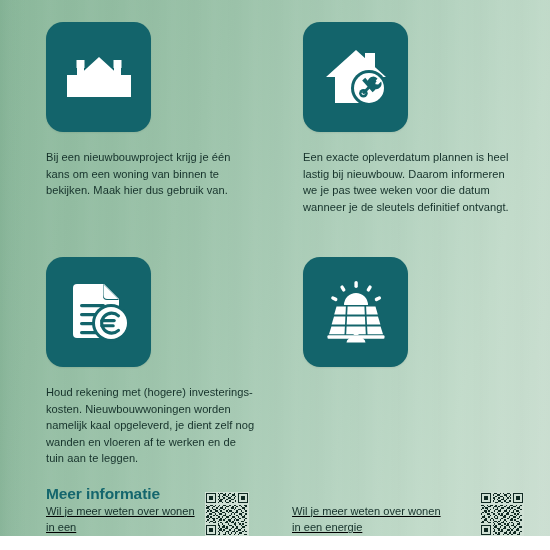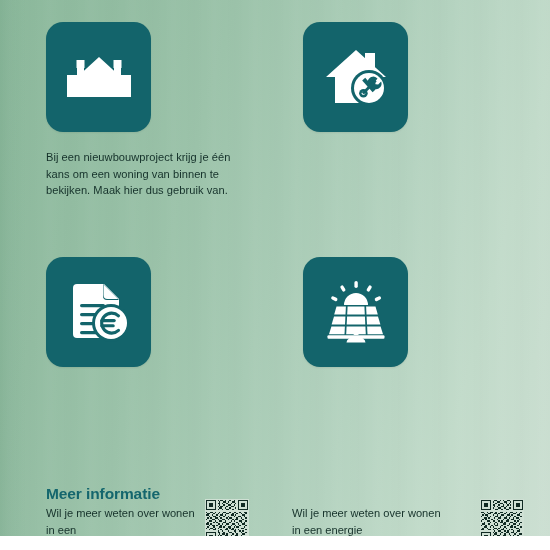--- a/index.html
+++ b/index.html
@@ -107,21 +107,22 @@
     position: relative;
     height: 100%;
     padding-left: 24px;
     box-sizing: border-box;
     display: flex;
   }
   .footer-col {
     position: relative;
     width: 50%;
     display: flex;
-    align-items: center;
+    align-items: flex-end;
+    text-decoration: underline;
   }
   .footer-col.right { padding-left: 10px; }
 
   .footer-heading {
     position: absolute;
     top: 9px;
     left: 0;
     color: #14666d;
     font-size: 15.5px;
     font-weight: bold;
@@ -197,20 +198,21 @@
               <path d="M52.5 31.5 a5.6 5.6 0 1 0 -4.4 9.3 l-1.8 1.9 1.2 1.2 2 -1.8 a5.6 5.6 0 0 0 6.6 -7.6 l-2.9 2.9 -2.7 -0.2 -0.3 -2.7 Z"></path>
 
               <circle cx="38.4" cy="46.2" r="4.3"></circle>
               <circle cx="38.4" cy="46.2" r="1.7" fill="#ffffff"></circle>
 
               <path d="M49.6 32.4 L51.6 34.4 L38.9 47.4 L36.9 45.4 Z"></path>
             </g>
           </svg>
         </span>
       </div>
+      <p class="card-text">Een exacte opleverdatum plannen is heel lastig bij nieuwbouw. Daarom informeren we je pas twee weken voor die datum wanneer je de sleutels definitief ontvangt.</p>
     </div>
 
     <div class="cell">
       <div class="icon-tile">
         <span>
           <svg width="62" height="62" viewBox="0 0 62 62">
             <g fill="#ffffff">
               <path d="M5 7 a4 4 0 0 1 4 -4 L36 3 L51 18 L51 53 a4 4 0 0 1 -4 4 L9 57 a4 4 0 0 1 -4 -4 Z"></path>
               <path d="M35 3 L51 19 L39 19 a4 4 0 0 1 -4 -4 Z" fill="#13646b"></path>
               <path d="M35.5 3.5 L50 18 L39.5 18 a4 4 0 0 1 -4 -4 Z" fill="#ffffff"></path>
@@ -224,20 +226,21 @@
             <circle cx="43" cy="42" r="19" fill="#13646b"></circle>
             <circle cx="43" cy="42" r="16" fill="#ffffff"></circle>
             <g fill="none" stroke="#13646b" stroke-width="3.1">
               <path d="M50.5 34.8 a10 10 0 1 0 0 14.6" stroke-linecap="round"></path>
               <path d="M33.8 39.6 L46.2 39.6" stroke-linecap="round"></path>
               <path d="M33.8 44.7 L45.2 44.7" stroke-linecap="round"></path>
             </g>
           </svg>
         </span>
       </div>
+      <p class="card-text">Houd rekening met (hogere) investerings-kosten. Nieuwbouwwoningen worden namelijk kaal opgeleverd, je dient zelf nog wanden en vloeren af te werken en de tuin aan te leggen.</p>
     </div>
 
     <div class="cell">
       <div class="icon-tile">
         <span>
           <svg width="66" height="62" viewBox="0 0 66 62">
             <g fill="#ffffff">
 
               <rect x="31.4" y="0" width="3.4" height="7" rx="1.7"></rect>
               <rect x="18.2" y="4.2" width="3.4" height="6.6" rx="1.7" transform="rotate(-32 19.9 7.5)"></rect>

